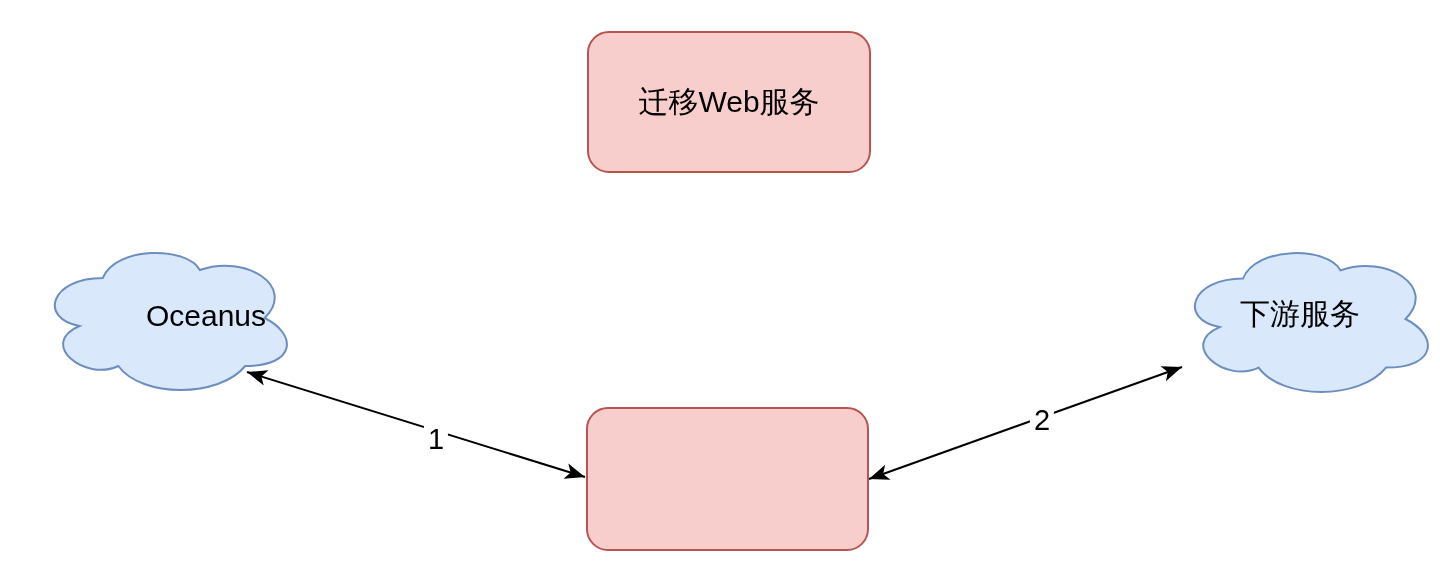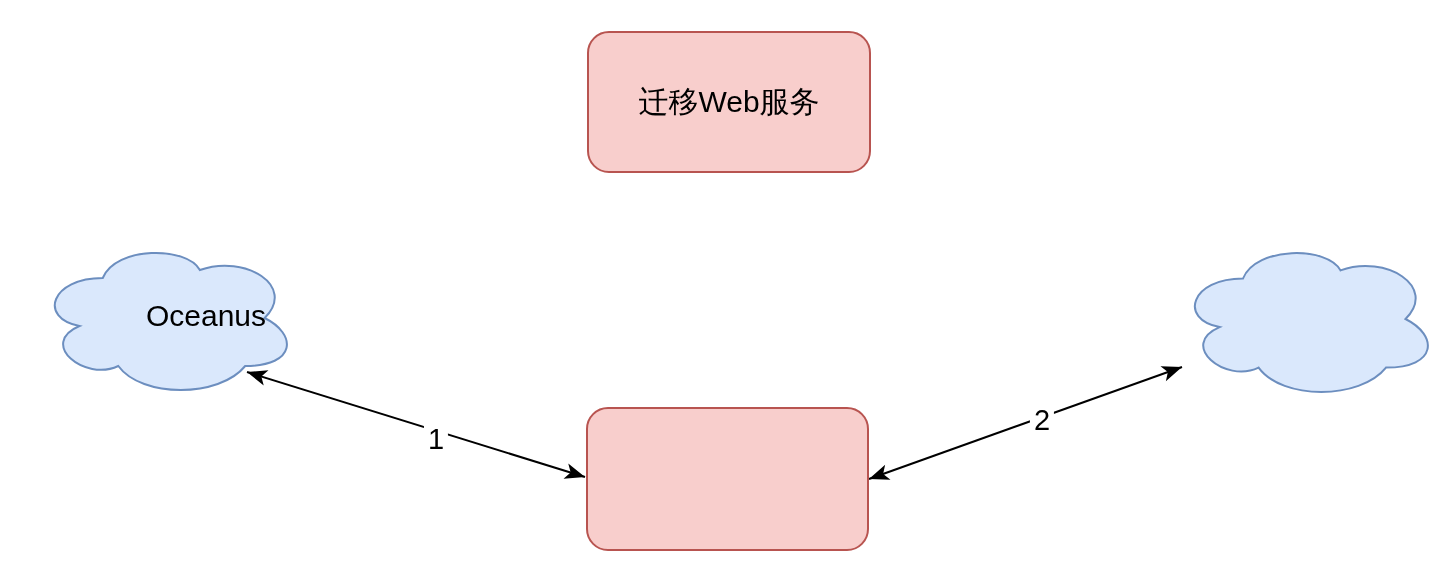--- a/index.html
+++ b/index.html
@@ -66,19 +66,20 @@
 
     <path d="M0.25,0.25 C0.05,0.25 0,0.5 0.16,0.55 C0,0.66 0.18,0.9 0.31,0.8
              C0.4,1 0.7,1 0.8,0.8 C1,0.8 1,0.6 0.875,0.5
              C1,0.3 0.8,0.1 0.625,0.2 C0.575,0.05 0.3,0.05 0.25,0.25 Z" transform="translate(1178,238) scale(260,162)" vector-effect="non-scaling-stroke" stroke-width="2" fill="#dae8fc" stroke="#6c8ebf"></path>
   </svg>
 
   <div class="node-label" style="left:729px; top:102px;">迁移Web服务</div>
 
   <div class="node-label" style="left:166px; top:316px;margin-left:40px;">Oceanus</div>
 
+  <div class="node-label" style="left:1300px; top:314px;">下游服务</div>
 
 
   <div class="edge-label" style="left:436px; top:440px;">1</div>
 
   <div class="edge-label" style="left:1042px; top:421px;">2</div>
 
 </div>
 
 </body></html>

